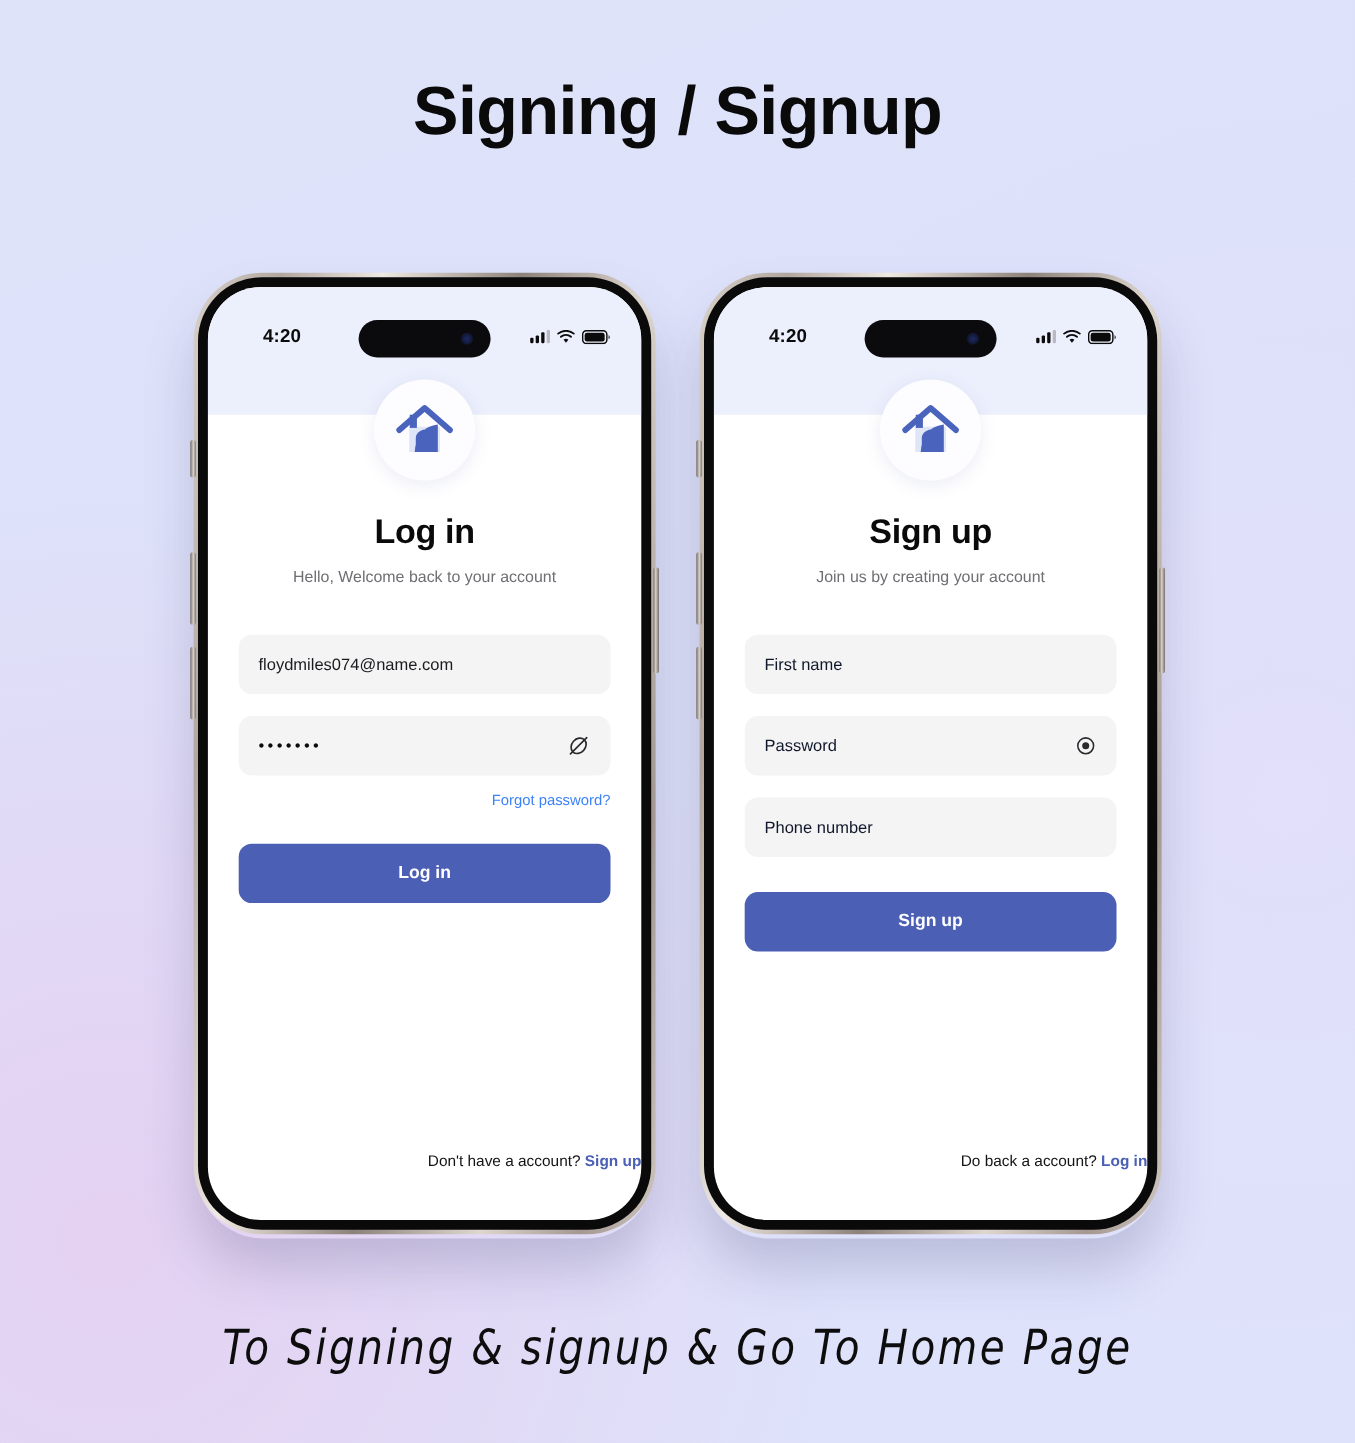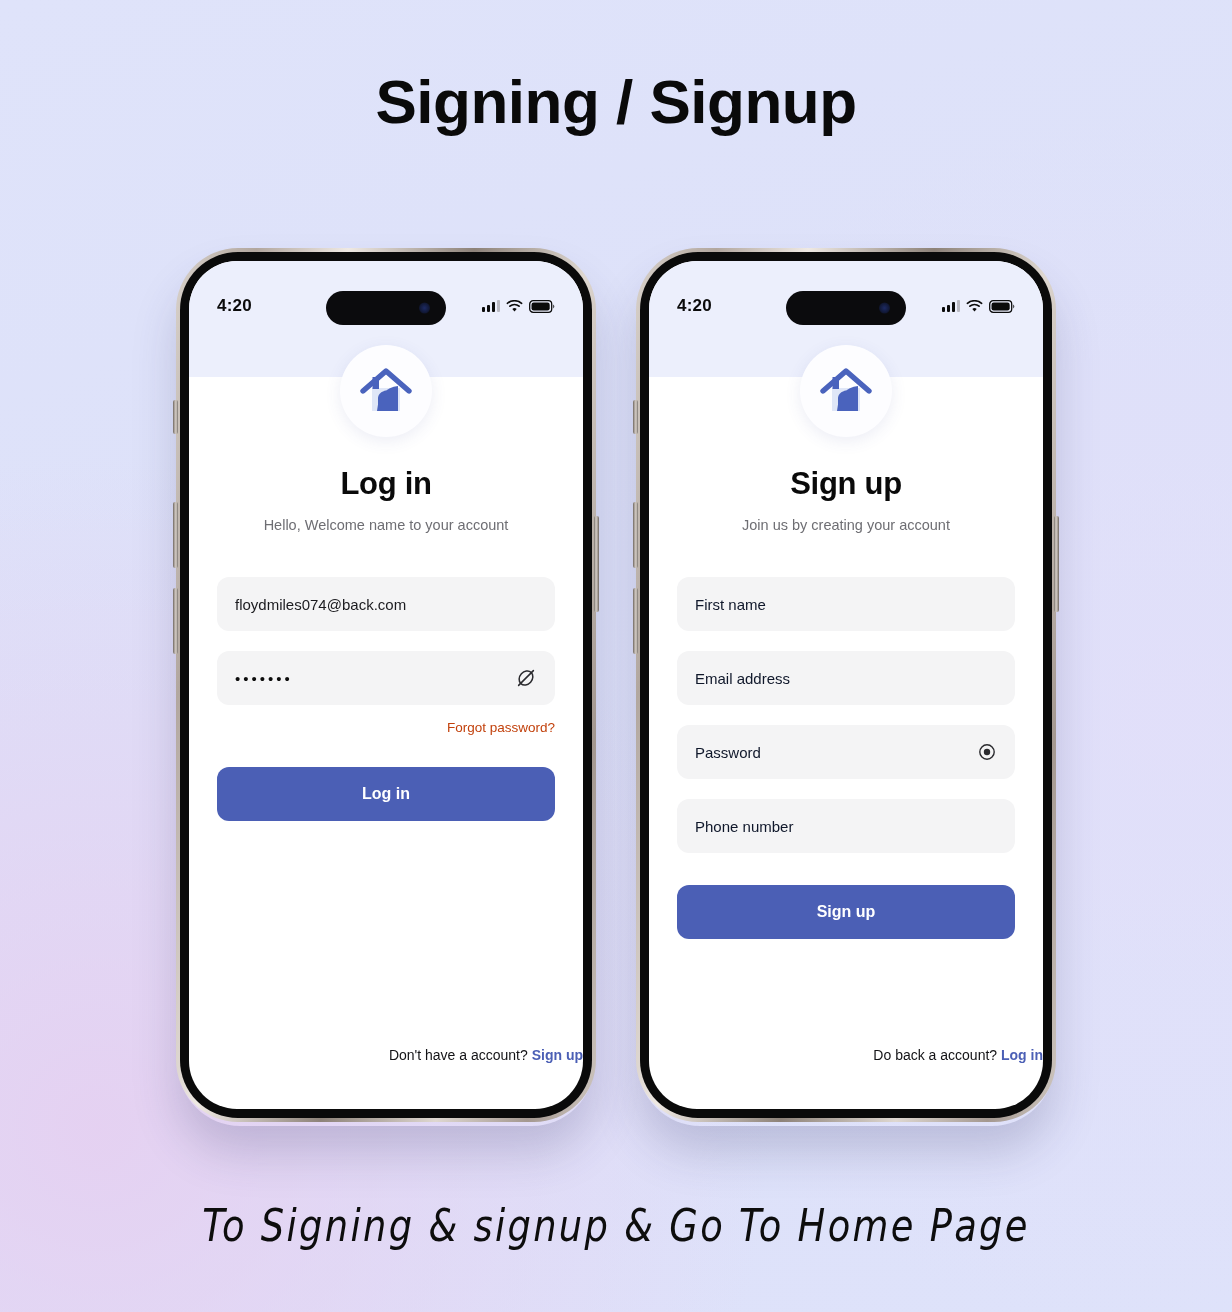--- a/index.html
+++ b/index.html
@@ -119,20 +119,21 @@
     align-items: center;
     justify-content: space-between;
     padding: 0 28px;
     z-index: 4;
   }
   .status-time {
     font-size: 17px;
     font-weight: 700;
     color: #0b0b0b;
     letter-spacing: 0.2px;
+    margin-left: 22px;
   }
   .status-icons {
     display: flex;
     align-items: center;
     gap: 6px;
   }
 
   .dynamic-island {
     position: absolute;
     top: 30px;
@@ -222,21 +223,21 @@
     right: 18px;
     top: 50%;
     transform: translateY(-50%);
     display: flex;
     align-items: center;
   }
 
   .forgot {
     text-align: right;
     font-size: 13.5px;
-    color: #c2410c;
+    color: #3b82f6;
     margin-top: 15px;
   }
 
   .cta {
     height: 54px;
     border-radius: 12px;
     background: #4b5fb5;
     color: #ffffff;
     font-size: 16px;
     font-weight: 700;
@@ -319,25 +320,25 @@
       <svg width="56" height="52" viewBox="0 0 56 52">
         <path d="M14 23 L14 46 L42 46 L42 23 Z" fill="#dfe6f7"></path>
         <path d="M40 21 c-12 1.5 -19.5 9 -21 25 L33 46 L40 46 Z" fill="#4a63bd"></path>
         <path d="M20 46 L20 33 c0 -4 4 -7 8 -7.6 L28 46 Z" fill="#4a63bd"></path>
         <rect x="14.5" y="12" width="6.5" height="12" fill="#4a63bd"></rect>
         <path d="M5 26 L28 6 L51 26" stroke="#4a63bd" stroke-width="5.4" fill="none" stroke-linecap="round" stroke-linejoin="round"></path>
       </svg>
     </div>
 
     <div class="app-heading">Log in</div>
-    <div class="app-subheading">Hello, Welcome name to your account</div>
+    <div class="app-subheading">Hello, Welcome back to your account</div>
 
     <div class="form" style="top:316px;">
       <div class="field">
-        <span class="field-text">floydmiles074@back.com</span>
+        <span class="field-text">floydmiles074@name.com</span>
       </div>
 
       <div class="field" style="margin-top:20px;">
         <span class="field-dots">•••••••</span>
         <span class="field-eye">
           <svg width="22" height="22" viewBox="0 0 22 22">
             <ellipse cx="11" cy="11" rx="6.2" ry="7.6" transform="rotate(42 11 11)" stroke="#2a2a2e" stroke-width="1.5" fill="none"></ellipse>
             <line x1="3.6" y1="18.4" x2="18.4" y2="3.6" stroke="#2a2a2e" stroke-width="1.5" stroke-linecap="round"></line>
           </svg>
         </span>
@@ -405,23 +406,20 @@
     </div>
 
     <div class="app-heading">Sign up</div>
     <div class="app-subheading">Join us by creating your account</div>
 
     <div class="form" style="top:316px;">
       <div class="field">
         <span class="field-text placeholder">First name</span>
       </div>
 
-      <div class="field" style="margin-top:20px;">
-        <span class="field-text placeholder">Email  address</span>
-      </div>
 
       <div class="field" style="margin-top:20px;">
         <span class="field-text placeholder">Password</span>
         <span class="field-eye">
           <svg width="20" height="20" viewBox="0 0 20 20">
             <circle cx="10" cy="10" r="7.2" stroke="#2a2a2e" stroke-width="1.4" fill="none"></circle>
             <circle cx="10" cy="10" r="3.2" fill="#2a2a2e"></circle>
           </svg>
         </span>
       </div>

